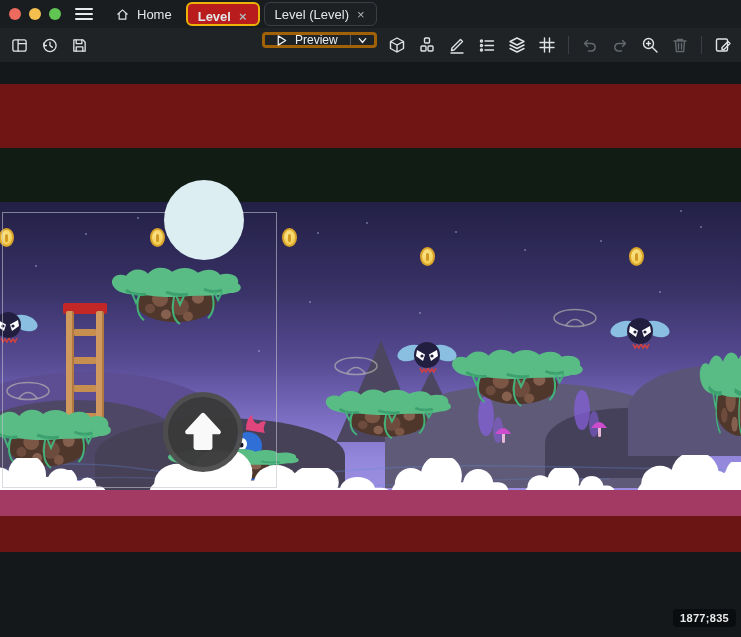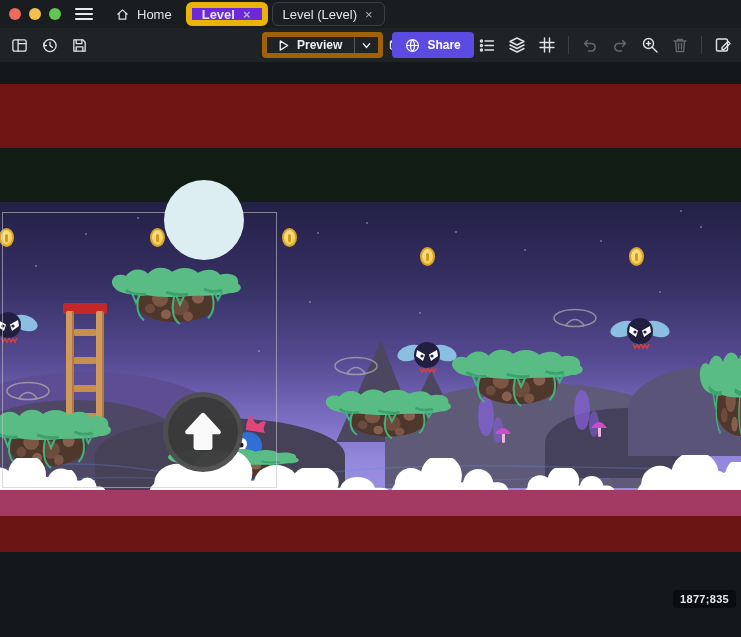--- a/index.html
+++ b/index.html
@@ -12,36 +12,36 @@
     background:#1a1d20; display:flex; align-items:center; z-index:20; }
   .tl { width:12px; height:12px; border-radius:50%; margin-left:8px; }
   .tl.red{ background:#ec6a5e; margin-left:9px;} .tl.yel{background:#f5bf4f;} .tl.grn{background:#61c554;}
   #hamburger { margin-left:14px; width:18px; display:flex; flex-direction:column; gap:3px; cursor:pointer;}
   #hamburger i { display:block; height:2px; background:#e8eaec; border-radius:1px; }
   #tabs { display:flex; align-items:center; margin-left:12px; height:28px; }
   .tab { display:flex; align-items:center; gap:7px; height:24px; padding:0 10px;
     color:#e3e6e8; font-size:13px; border-radius:6px; margin-right:4px; cursor:pointer; }
   .tab svg { stroke:#e3e6e8; fill:none; stroke-width:1.4; }
   .tab .close { color:#aeb4b8; font-size:13px; padding:0 1px; cursor:pointer; }
-  .tab.highlight { border:6px solid #eab308; background:#6d28d9; font-weight:bold; }
+  .tab.highlight { border:2px solid #eab308; background:#b91c1c; font-weight:bold;align-items:flex-end; }
   .tab.outlined { border:1px solid #3a3f44; background:#1d2023; }
 
   
   #toolbar { position:absolute; left:0; top:28px; width:741px; height:34px;
     background:#1f2326; display:flex; align-items:center; z-index:20; }
   .tbgroup { display:flex; align-items:center; gap:4px; }
   .icon-btn { width:26px; height:26px; display:flex; align-items:center; justify-content:center;
     border-radius:4px; cursor:pointer; }
   .icon-btn svg { stroke:#dfe3e6; fill:none; stroke-width:1.4; stroke-linecap:round; stroke-linejoin:round; }
   .icon-btn.disabled svg { stroke:#62686e; }
   .tb-divider { width:1px; height:18px; background:#3a3f45; margin:0 4px; }
   #left-icons { margin-left:6px; }
   #center-buttons { position:absolute; left:262px; top:4px; display:flex; gap:9px; }
-  #preview-btn { display:flex; align-items:center; height:26px; border:5px solid #a16207;
-    border-radius:4px; color:#eef0f2; font-size:12px; font-weight:bold; cursor:pointer; }
+  #preview-btn { display:flex; align-items:center; height:16px; border:3px solid #a16207;
+    border-radius:4px; color:#eef0f2; font-size:12px; font-weight:normal; cursor:pointer; }
   #preview-main { display:flex; align-items:center; gap:7px; padding:0 12px 0 10px; }
   #preview-caret { width:24px; height:100%; display:flex; align-items:center; justify-content:center;
     border-left:1px solid #565b61; }
   #share-btn { display:flex; align-items:center; gap:7px; height:26px; padding:0 13px;
     background:#5b4be0; border-radius:4px; color:#fff; font-size:12px; font-weight:bold; cursor:pointer; }
   #right-icons { margin-left:auto; margin-right:5px; }
 
   
   #canvas { position:absolute; left:0; top:62px; width:741px; height:575px; background:#14181b; }
   .band { position:absolute; left:0; width:741px; }
@@ -55,21 +55,21 @@
   .coin i { position:absolute; left:50%; top:50%; width:3px; height:8px; margin:-4px 0 0 -1.5px;
     background:#d29a23; border-radius:2px; }
   #selection-rect { position:absolute; border:1px solid rgba(195,195,205,.6); z-index:4; }
   #moon { position:absolute; border-radius:50%; background:#dceef2; z-index:5; }
   #arrow-button { position:absolute; border-radius:50%; background:#3a3a3a; border:5px solid #4e4e4e;
     z-index:6; opacity:.97; display:flex; align-items:center; justify-content:center; cursor:pointer; }
   .ladder { position:absolute; }
   .l-cap { position:absolute; left:-3px; top:0; width:44px; height:11px; background:#c32726; border-radius:2px; }
   .l-rail { position:absolute; top:8px; bottom:0; width:8px; background:#d09a5e; border-right:2px solid #b07a40; border-radius:2px; }
   .l-rung { position:absolute; left:8px; width:22px; height:7px; background:#c68f50; border-radius:1px; }
-  #coord-badge { position:absolute; right:5px; bottom:29px; background:#0a0d0f; color:#e9e9e9;
+  #coord-badge { position:absolute; right:5px; bottom:10px; background:#0a0d0f; color:#e9e9e9;
     font-size:11px; font-weight:bold; padding:3px 7px; border-radius:4px; z-index:9; letter-spacing:.3px;text-align:center; }
 </style>
 </head>
 <body>
 
 <div id="app">
 
   <div id="titlebar">
     <span class="tl red"></span>
     <span class="tl yel"></span>
@@ -125,27 +125,20 @@
           <svg width="13" height="13" viewBox="0 0 14 14" style="stroke:#eef0f2;fill:none;stroke-width:1.4;stroke-linejoin:round;">
             <path d="M3.5,2 L11.5,7 L3.5,12 Z"></path>
             </svg>
           <span>Preview</span>
         </span>
         <span id="preview-caret">
           <svg width="11" height="11" viewBox="0 0 12 12" style="stroke:#eef0f2;fill:none;stroke-width:1.5;stroke-linecap:round;">
             <path d="M2.5,4 L6,8 L9.5,4"></path>
             </svg>
         </span>
-      </div>
-      <div id="share-btn">
-        <svg width="15" height="15" viewBox="0 0 16 16" style="stroke:#fff;fill:none;stroke-width:1.3;">
-          <circle cx="8" cy="8" r="6.3"></circle>
-            <path d="M1.7,8 H14.3 M8,1.7 C5,4.5 5,11.5 8,14.3 C11,11.5 11,4.5 8,1.7"></path>
-          </svg>
-        <span>Share</span>
       </div>
     </div>
 
     <div class="tbgroup" id="right-icons">
       <span class="icon-btn">
         <svg width="18" height="18" viewBox="0 0 18 18">
             <path d="M9,2 L15.5,5.5 V12.5 L9,16 L2.5,12.5 V5.5 Z M2.5,5.5 L9,9 L15.5,5.5 M9,9 V16"></path>
           </svg>
         </span>
       <span class="icon-btn">

